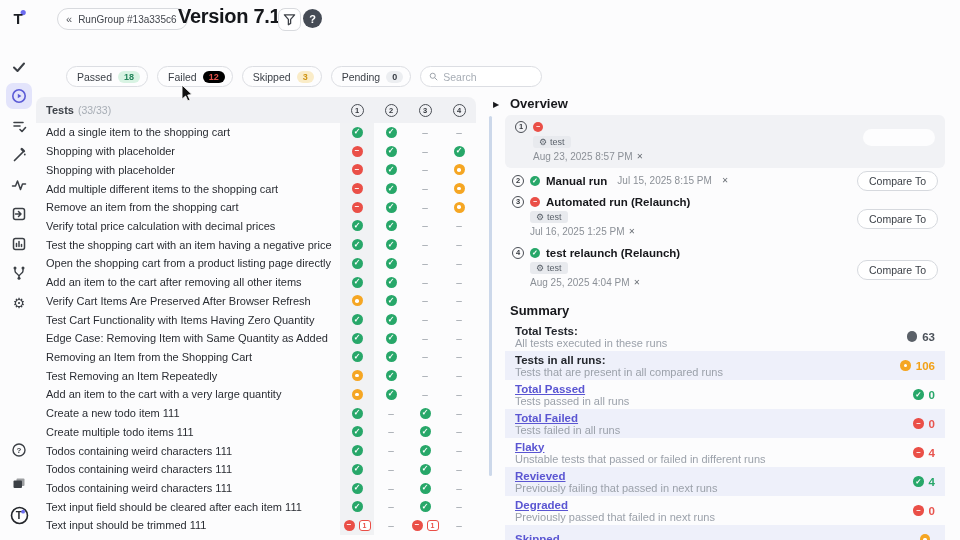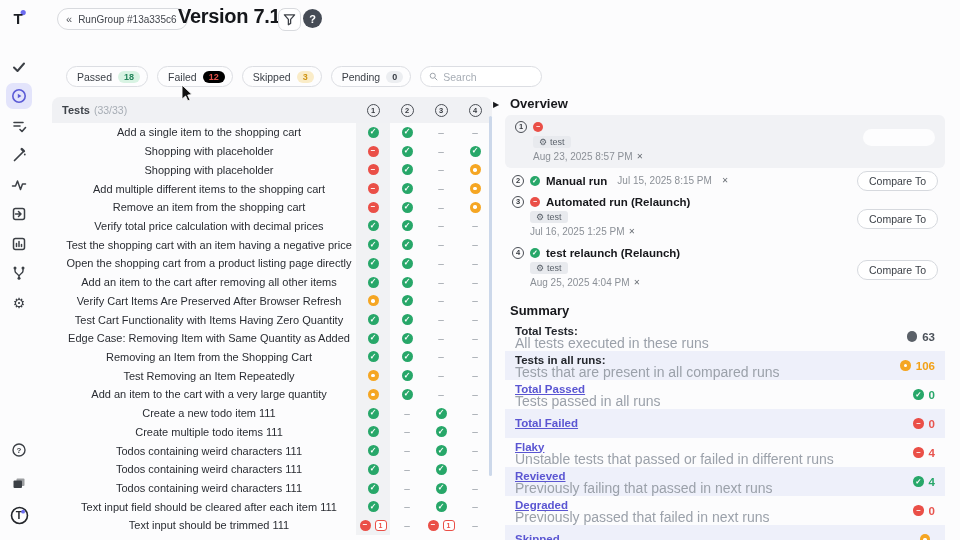--- a/index.html
+++ b/index.html
@@ -29,28 +29,28 @@
   .chip { height:21px; padding:0 7px 0 10px; border:1px solid #dcdee3; border-radius:11px; background:#fdfdfe; display:inline-flex; align-items:center; gap:6px; font-size:10.5px; color:#3a3f46; cursor:pointer; }
   .chip .cnt { border-radius:9px; padding:1px 6px; font-size:9px; font-weight:bold; }
   .cnt.green { background:#d8f3e3; color:#24855b; }
   .cnt.red { background:#000000; color:#e25048; }
   .cnt.yellow { background:#faecc8; color:#cf9414; }
   .cnt.gray { background:#eceef1; color:#3a3f46; }
   .search { height:21px; width:122px; border:1px solid #dcdee3; border-radius:11px; background:#fff; display:inline-flex; align-items:center; gap:5px; padding:0 8px; }
   .search input { border:none; outline:none; width:90px; font-size:10.5px; color:#3a3f46; background:transparent; font-family:"Liberation Sans",sans-serif; }
   .search input::placeholder { color:#a7adb5; }
   
-  .table { position:absolute; left:52px; top:97px; width:440px; }
+  .table { position:absolute; left:36px; top:97px; width:440px; }
   .thead { height:26px; background:#f0f1f4; border-radius:8px 8px 0 0; display:flex; align-items:center; }
   .thead .ttitle { flex:1; padding-left:10px; font-size:11px; font-weight:bold; color:#3e434a; }
   .thead .ttitle .cntlbl { font-weight:normal; color:#a7adb5; font-size:10.5px; margin-left:4px; }
   .hcell { width:34px; display:flex; align-items:center; justify-content:center; }
   .cnum { width:13px; height:13px; border:1px solid #4a4e55; border-radius:50%; font-size:7.5px; font-weight:600; color:#34383e; display:inline-flex; align-items:center; justify-content:center; }
   .trow { height:18.72px; display:flex; align-items:center; cursor:pointer; }
-  .tlabel { flex:1; padding-left:10px; font-size:11px; color:#2a2d33; white-space:nowrap; overflow:hidden;text-align:center; }
+  .tlabel { flex:1; padding-left:10px; font-size:11px; color:#2a2d33; white-space:nowrap; overflow:hidden; }
   .tcell { width:34px; height:100%; display:flex; align-items:center; justify-content:center; }
   .tcell.band { background:#f1f2f4; }
   .dash { color:#989ea6; font-size:10px; }
   .st { width:11px; height:11px; border-radius:50%; color:#fff; font-size:8px; font-weight:bold; display:inline-flex; align-items:center; justify-content:center; line-height:1; }
   .st.pass { background:#27a769; }
   .st.fail { background:#ea4f47; }
   .st.skip { background:#f5a623; }
   .st.skip::after { content:''; width:3.5px; height:3.5px; border-radius:50%; background:#fff; }
   .cmt { margin-left:4px; width:12px; height:11px; border:1.2px solid #ea4f47; border-radius:3px; color:#ea4f47; font-size:7px; font-weight:bold; display:inline-flex; align-items:center; justify-content:center; background:#fff; }
   
@@ -73,21 +73,21 @@
   .run.inline .cmp-btn { top:-3px; }
   .run.stacked .cmp-btn { top:14px; }
   .ghost-btn { position:absolute; right:10px; top:14px; width:72px; height:17px; background:#fff; opacity:.85; border-radius:9px; }
   
   .summary-h { margin-top:14px; }
   .srow { position:relative; display:flex; align-items:center; height:29px; margin:0 15px 0 5px; padding:0 5px; }
   .srow.band { background:#eef0fa; }
   .srow .sl { flex:1; padding-left:5px; }
   .slabel { font-size:11.5px; font-weight:bold; color:#23262c; line-height:13px; }
   .slabel.link { color:#5a55d2; text-decoration:underline; cursor:pointer; }
-  .sdesc { font-size:14px; color:#9ba1aa; line-height:11px; }
+  .sdesc { font-size:11px; color:#9ba1aa; line-height:11px; }
   .sval { display:flex; align-items:center; gap:5px; padding-right:5px; }
   .sval .st { width:10.5px; height:10.5px; font-size:7.5px; }
   .sval .st.dot { background:#5a6068; }
   .snum { font-size:11.5px; font-weight:600; }
   .snum.c-dot { color:#4c525a; } .snum.c-skip { color:#f2a117; } .snum.c-pass { color:#27a769; } .snum.c-fail { color:#e8544e; }
   
   .cursor { position:absolute; left:181px; top:84px; width:12px; height:18px; z-index:50; pointer-events:none; }
 </style>
 </head>
 <body>
@@ -691,20 +691,21 @@
           <div class="sdesc">Tests passed in all runs</div>
         </div>
         <div class="sval">
           <span class="st pass">✓</span>
           <span class="snum c-pass">0</span>
         </div>
       </div>
       <div class="srow band">
         <div class="sl">
           <div class="slabel link">Total Failed</div>
+          <div class="sdesc">Tests failed in all runs</div>
         </div>
         <div class="sval">
           <span class="st fail">−</span>
           <span class="snum c-fail">0</span>
         </div>
       </div>
       <div class="srow">
         <div class="sl">
           <div class="slabel link">Flaky</div>
           <div class="sdesc">Unstable tests that passed or failed in different runs</div>

